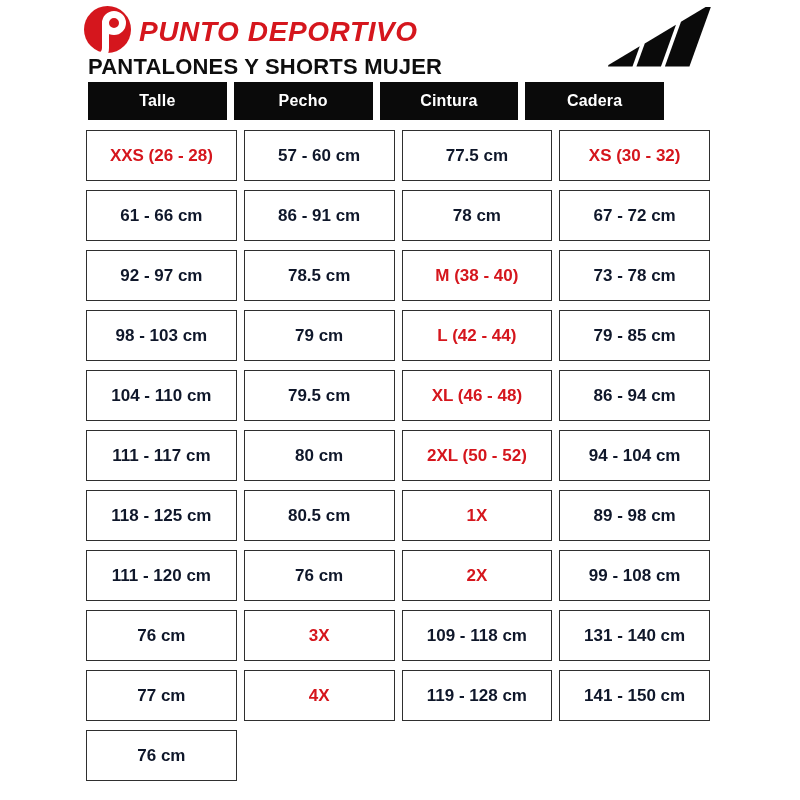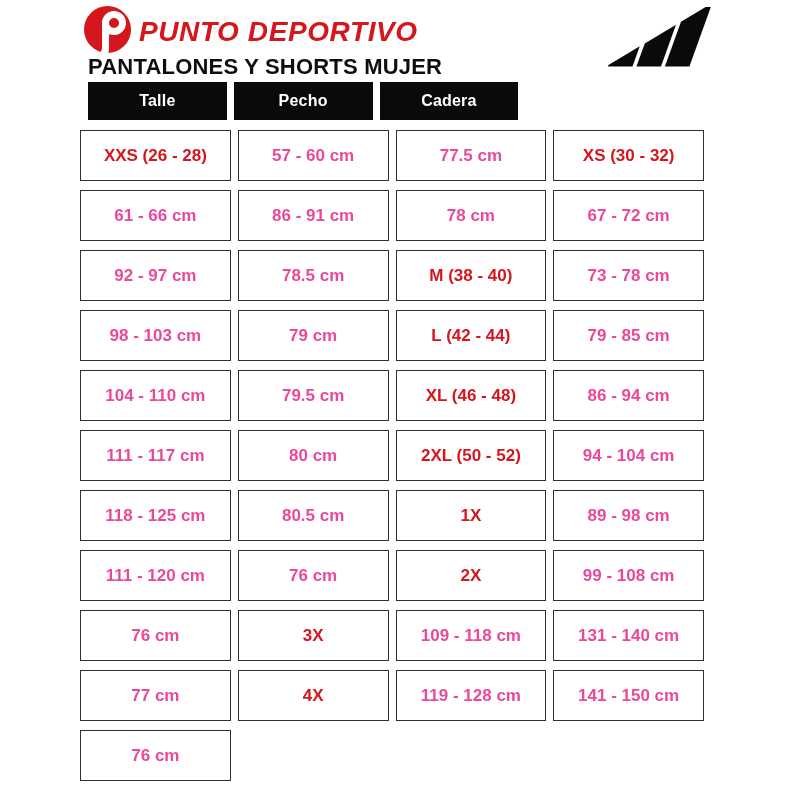--- a/index.html
+++ b/index.html
@@ -23,28 +23,28 @@
   .thead {
     position:absolute; left:88px; top:82px; width:576px;
     display:grid; grid-template-columns:repeat(4,1fr); column-gap:7px;
   }
   .hcell {
     height:38px; background:var(--header-bg,#0a0a0a); color:#ffffff;
     display:flex; align-items:center; justify-content:center;
     font-weight:bold; font-size:16px; letter-spacing:0.2px;
   }
   .tbody {
-    position:absolute; left:80px; top:130px; width:624px;
+    position:absolute; left:86px; top:130px; width:624px;
     display:grid; grid-template-columns:repeat(4,1fr);
     column-gap:7px; row-gap:9px;
   }
   .cell {
     height:49px; background:#ffffff; border:1px solid #2f2f2f;
     display:flex; align-items:center; justify-content:center;
-    font-weight:bold; font-size:17px; color:#ec4899; white-space:nowrap;
+    font-weight:bold; font-size:17px; color:#0f172a; white-space:nowrap;
   }
   .cell.talle { color:var(--accent,#d5161d); }
 </style>
 </head>
 <body style="--accent: #d5161d; --header-bg: #0a0a0a;">
 
 <div class="brand-icon">
   <svg width="48" height="55" viewBox="0 0 48 55" xmlns="http://www.w3.org/2000/svg">
     <circle cx="23.5" cy="23.5" r="23.5" class="accent-fill" fill="#d5161d"></circle>
     <circle cx="30" cy="17" r="8.5" fill="none" stroke="#ffffff" stroke-width="7"></circle>
@@ -60,20 +60,21 @@
   <svg width="106" height="66" viewBox="0 0 108 64" xmlns="http://www.w3.org/2000/svg">
     <polygon points="2,62 27,62 34.4,41.5 2.5,60.5" fill="#0a0a0a"></polygon>
     <polygon points="31,62 56,62 71.3,19.5 39.5,38.5" fill="#0a0a0a"></polygon>
     <polygon points="60,62 85,62 106.8,1.5 101.5,1.5 76.4,16.4" fill="#0a0a0a"></polygon>
   </svg>
 </div>
 
 <div class="thead">
   <div class="hcell">Talle</div>
   <div class="hcell">Pecho</div>
+  <div class="hcell">Cintura</div>
   <div class="hcell">Cadera</div>
 </div>
 
 <div class="tbody">
     <div class="cell talle">XXS (26 - 28)</div>
     <div class="cell">57 - 60 cm</div>
     <div class="cell">77.5 cm</div>
     <div class="cell talle">XS (30 - 32)</div>
     <div class="cell">61 - 66 cm</div>
     <div class="cell">86 - 91 cm</div>

